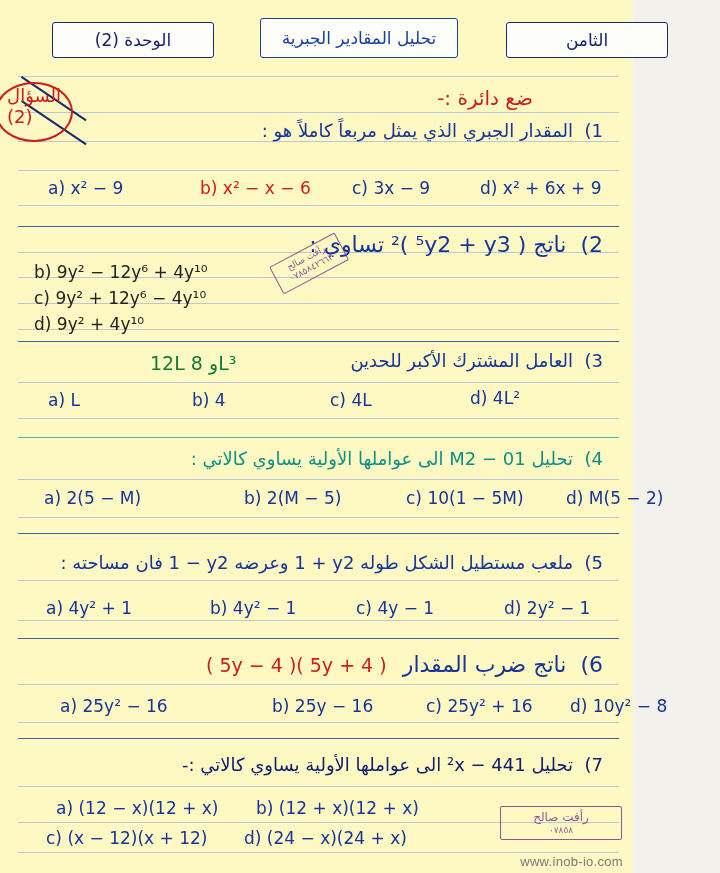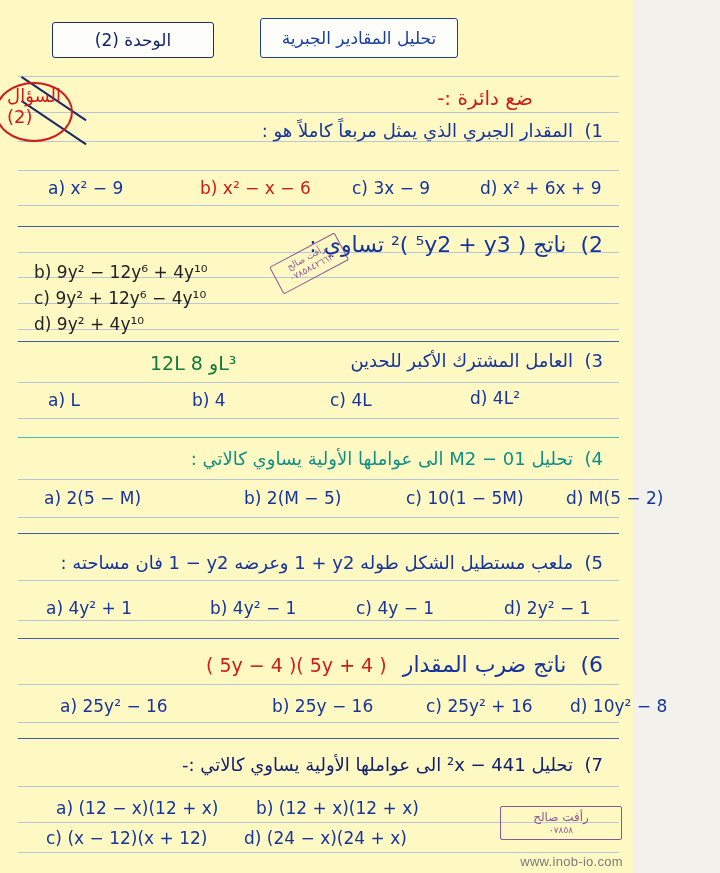--- a/index.html
+++ b/index.html
@@ -104,20 +104,23 @@
   <div class="rule" style="top:786px"></div>
   <div class="rule" style="top:822px"></div>
   <div class="rule" style="top:852px"></div>
 
   <div class="hbox" style="left:52px;top:22px;width:160px;height:34px">
     <span>الوحدة (2)</span>
   </div>
   <div class="hbox title" style="left:260px;top:18px;width:196px;height:38px">
     <span>تحليل المقادير الجبرية</span>
   </div>
+  <div class="hbox" style="left:506px;top:22px;width:160px;height:34px">
+    <span>الثامن</span>
+  </div>
 
   <div class="slash" style="left:22px;top:76px;width:78px;transform:rotate(34deg)"></div>
   <div class="slash" style="left:22px;top:100px;width:78px;transform:rotate(34deg)"></div>
 
   <div class="oval" style="right:560px;top:82px;left:auto;">
     <span>السؤال (2)</span>
   </div>
   <div class="h ar red q" style="right:100px;top:86px;font-size:20px">ضع دائرة :-</div>
 
   <div class="h ar blue q" style="right:30px;top:120px;font-size:18px">

